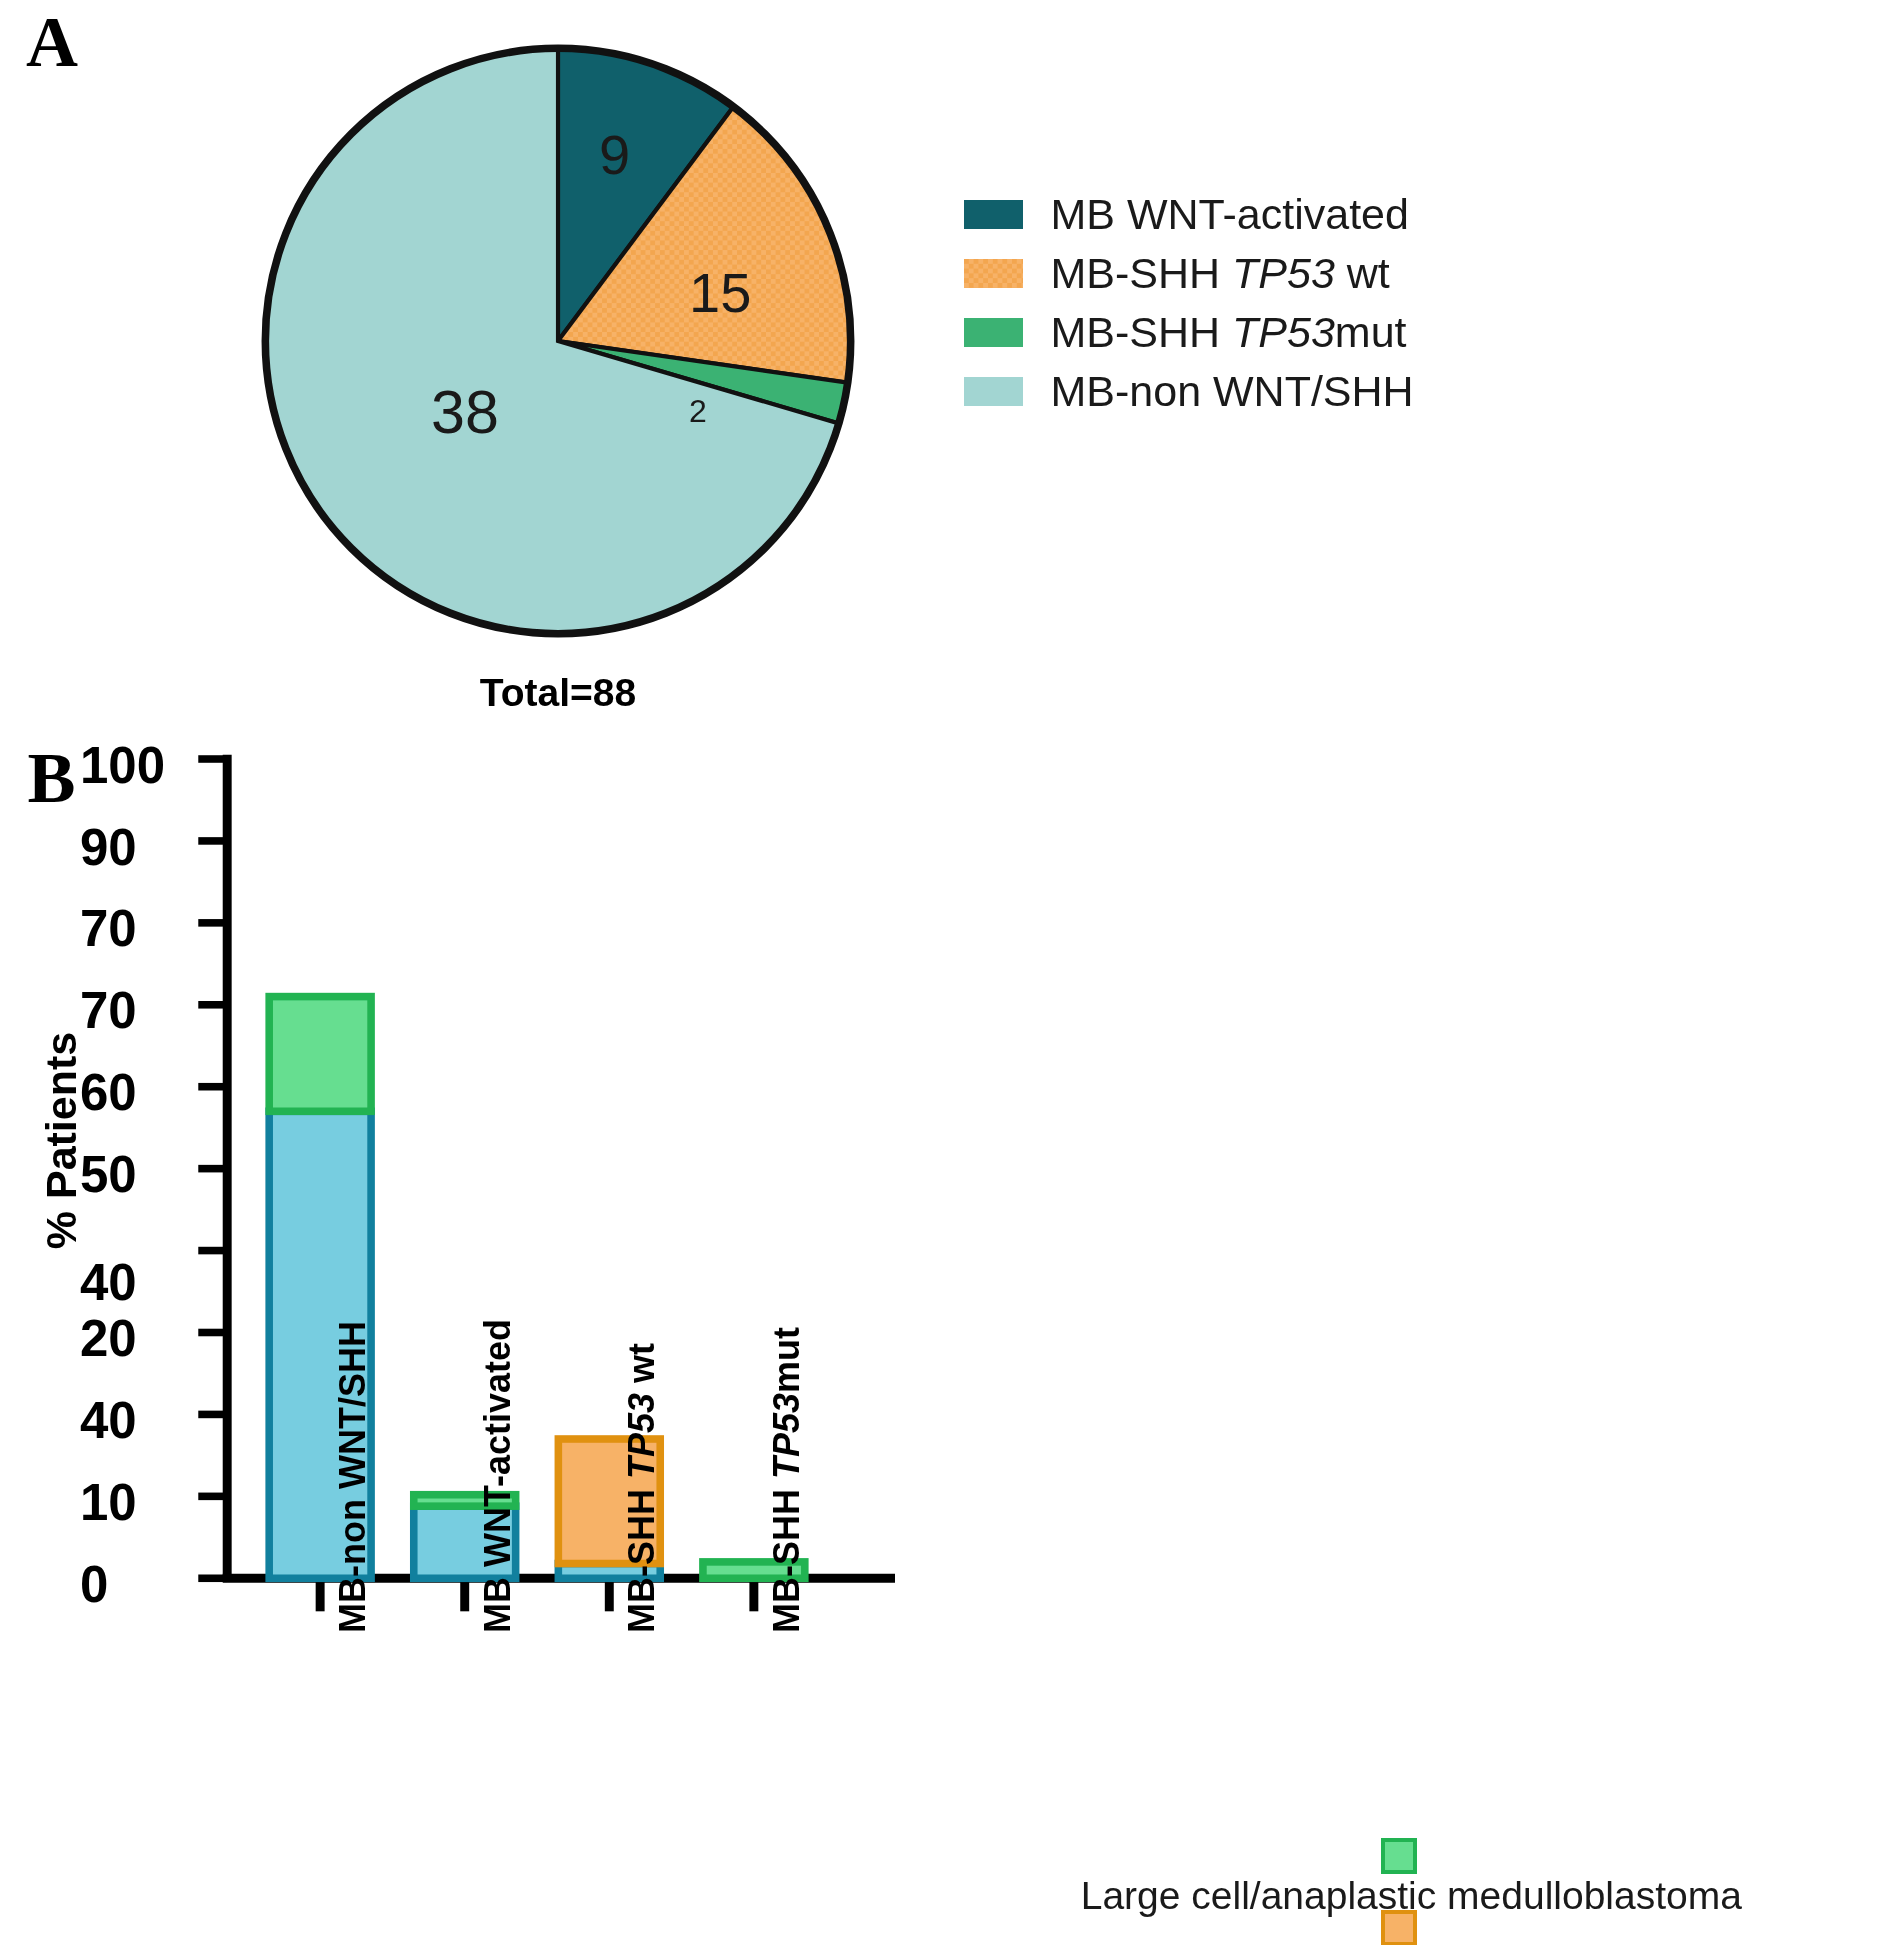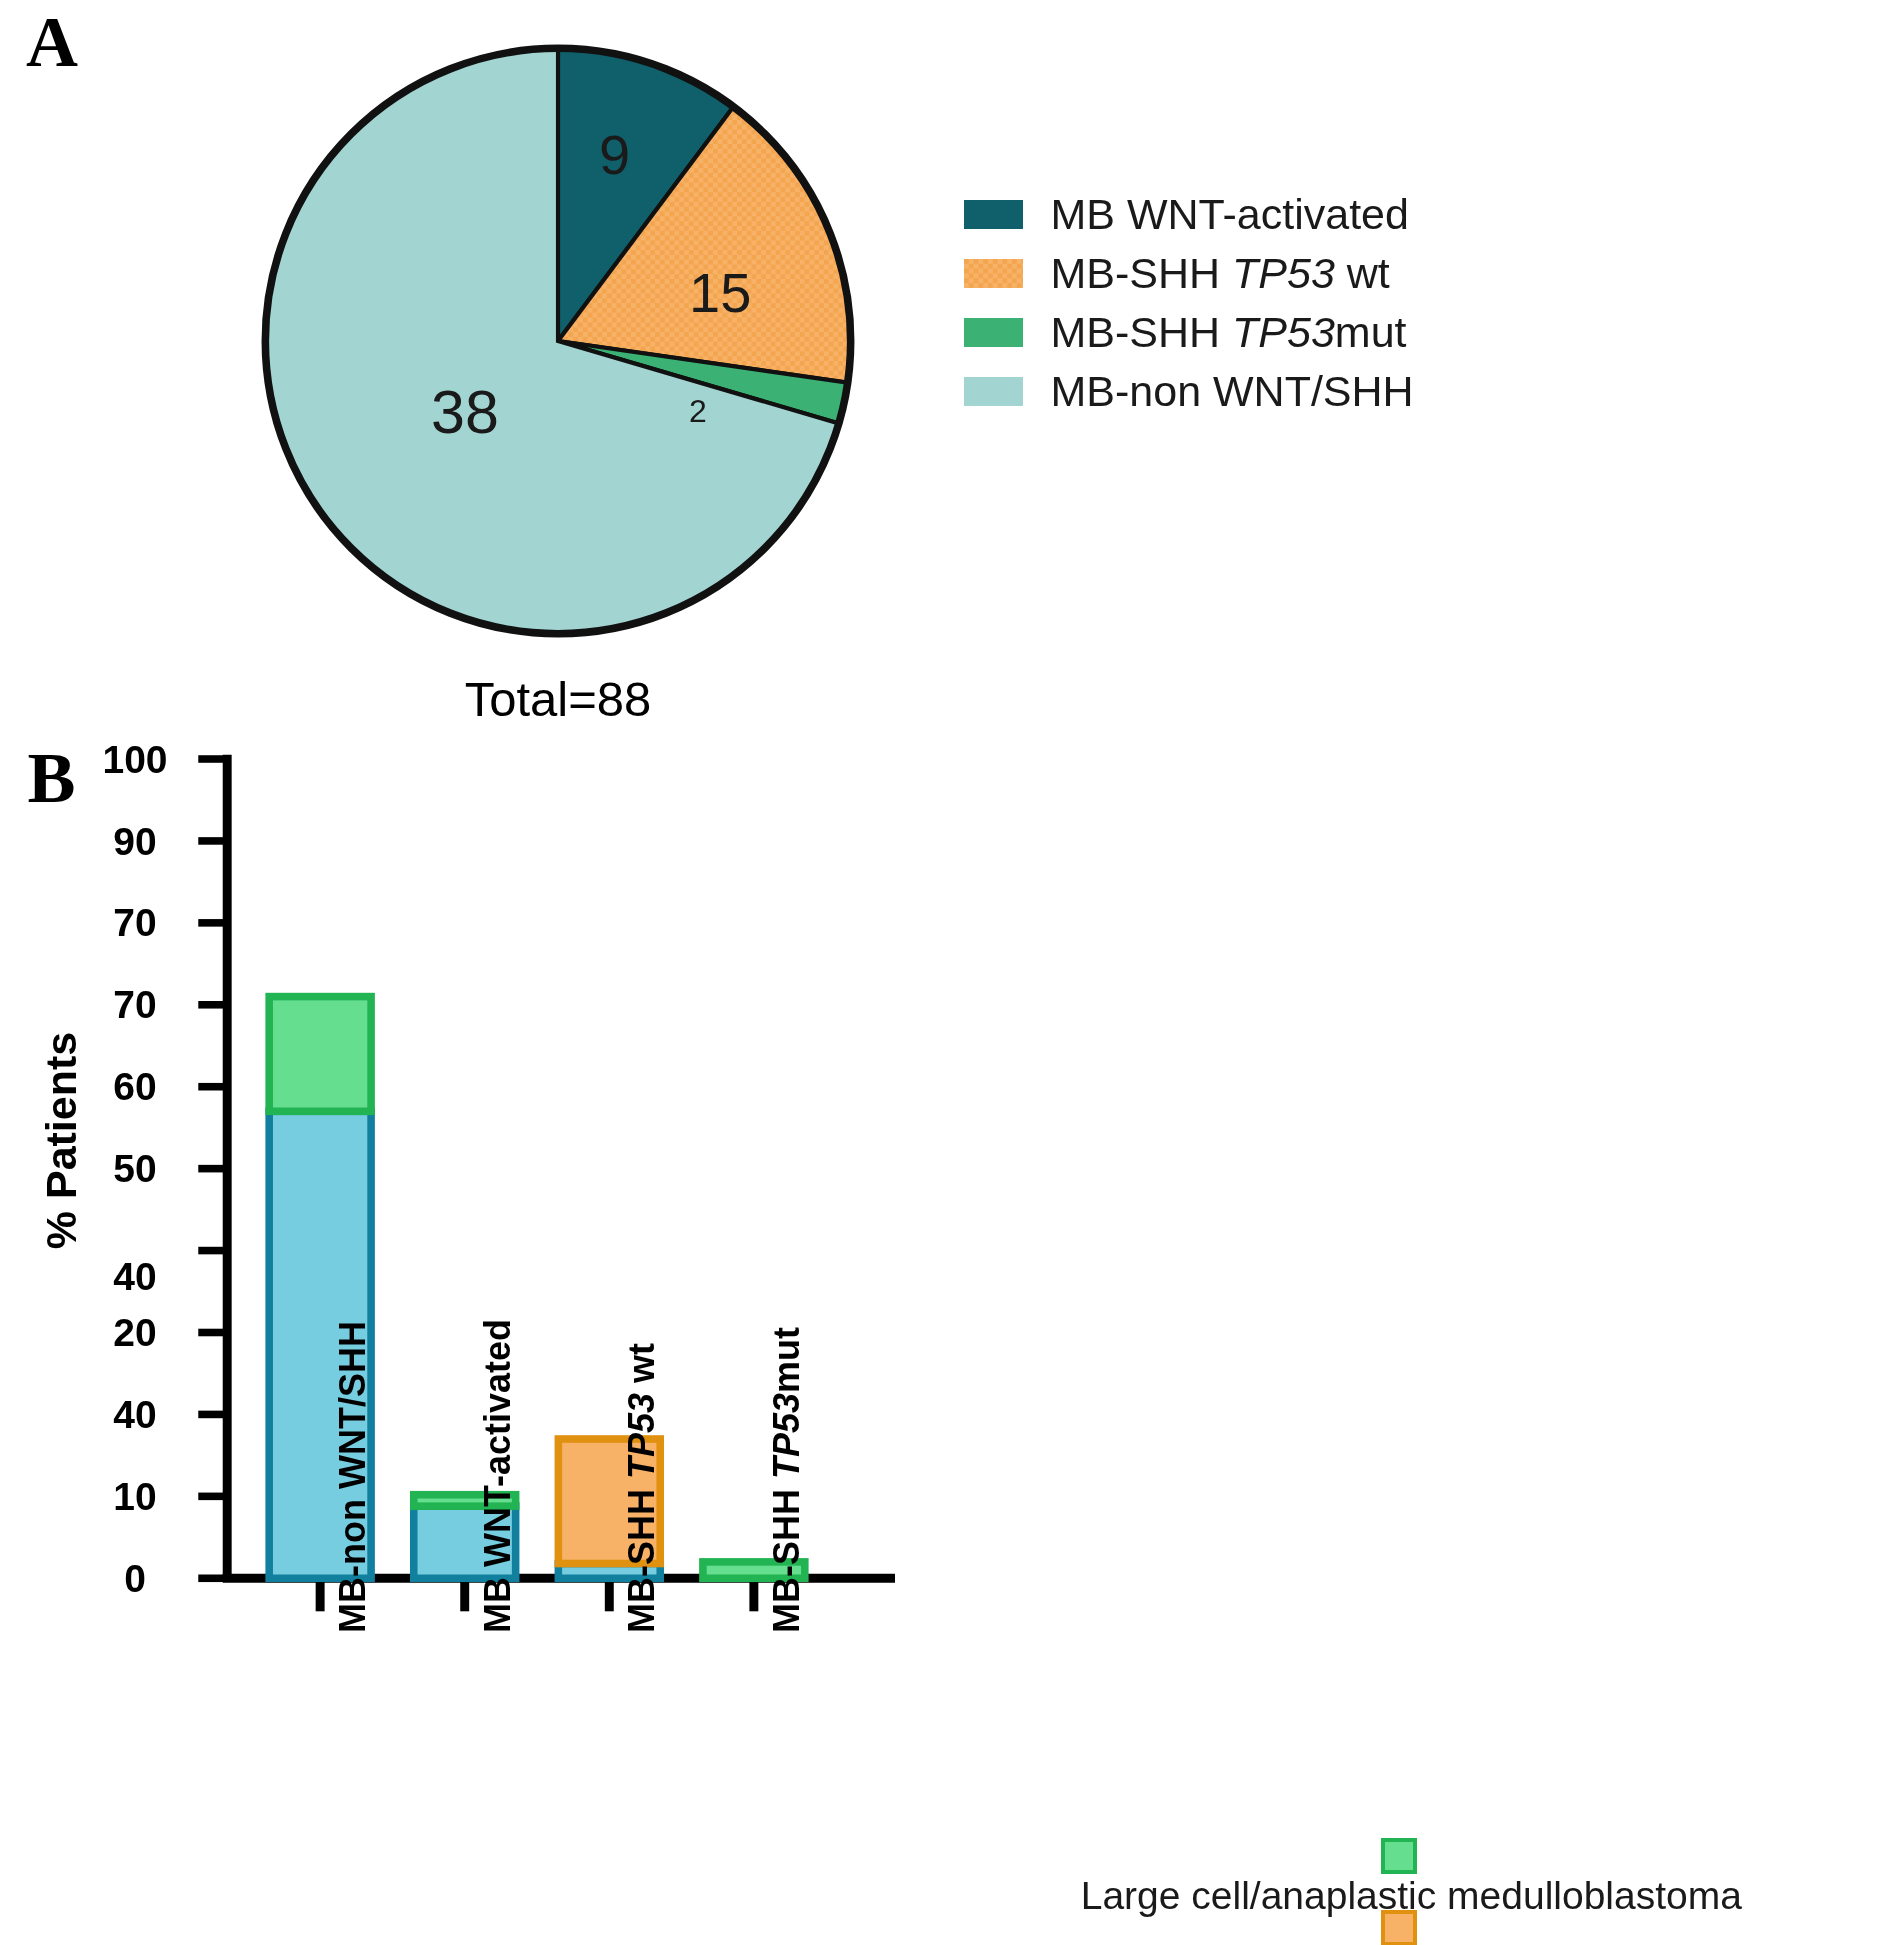--- a/index.html
+++ b/index.html
@@ -39,22 +39,22 @@
   #pie-label-0 { font-size: 56px; left: 344px; top: 89px; }   
   #pie-label-1 { font-size: 56px; left: 434px; top: 227px; }   
   #pie-label-2 { font-size: 32px; left: 434px; top: 357px; }   
   #pie-label-3 { font-size: 61px; left: 176px; top: 344px; }   
 
   #pie-total {
     position: absolute;
     left: 255px; top: 671px;
     width: 606px;
     text-align: center;
-    font-size: 49px;
-    font-weight: normal;
+    font-size: 39px;
+    font-weight: bold;
     color: #000;
     font-family: "Liberation Sans", sans-serif;
   }
 
   
   .legend { position: absolute; }
   .legend-row { display: flex; align-items: center; }
   .legend-swatch {
     flex: 0 0 auto;
     border-style: solid;
@@ -97,22 +97,22 @@
     font-size: 43px;
     font-weight: bold;
     color: #000;
     font-family: "Liberation Sans", sans-serif;
     white-space: nowrap;
   }
 
   .y-tick-label {
     position: absolute;
     width: 110px;
-    text-align: center;
-    font-size: 39px;
+    text-align: left;
+    font-size: 51px;
     font-weight: bold;
     color: #000;
     font-family: "Liberation Sans", sans-serif;
     line-height: 1;
   }
 
   .x-tick-label {
     position: absolute;
     font-size: 36px;
     font-weight: bold;

